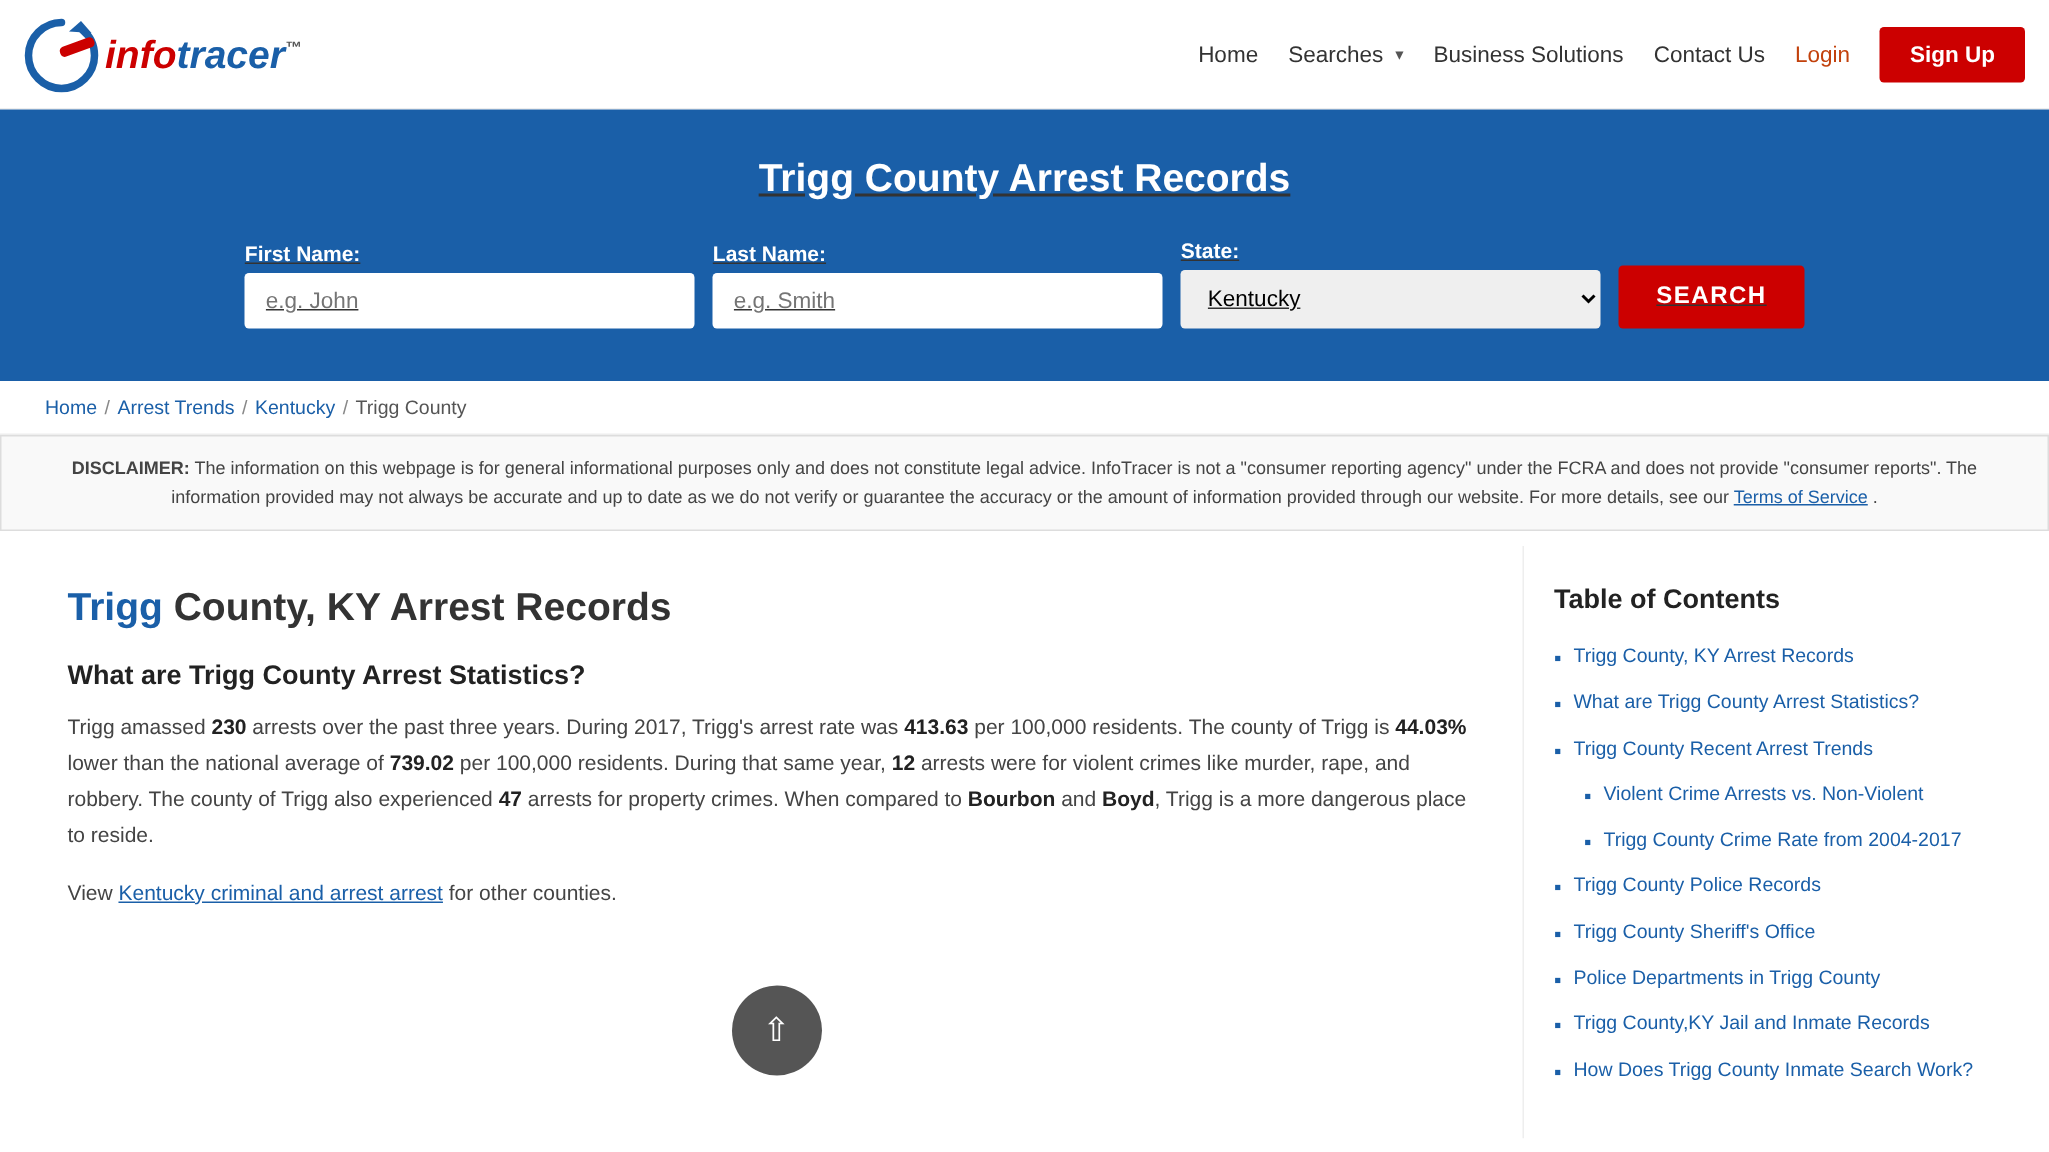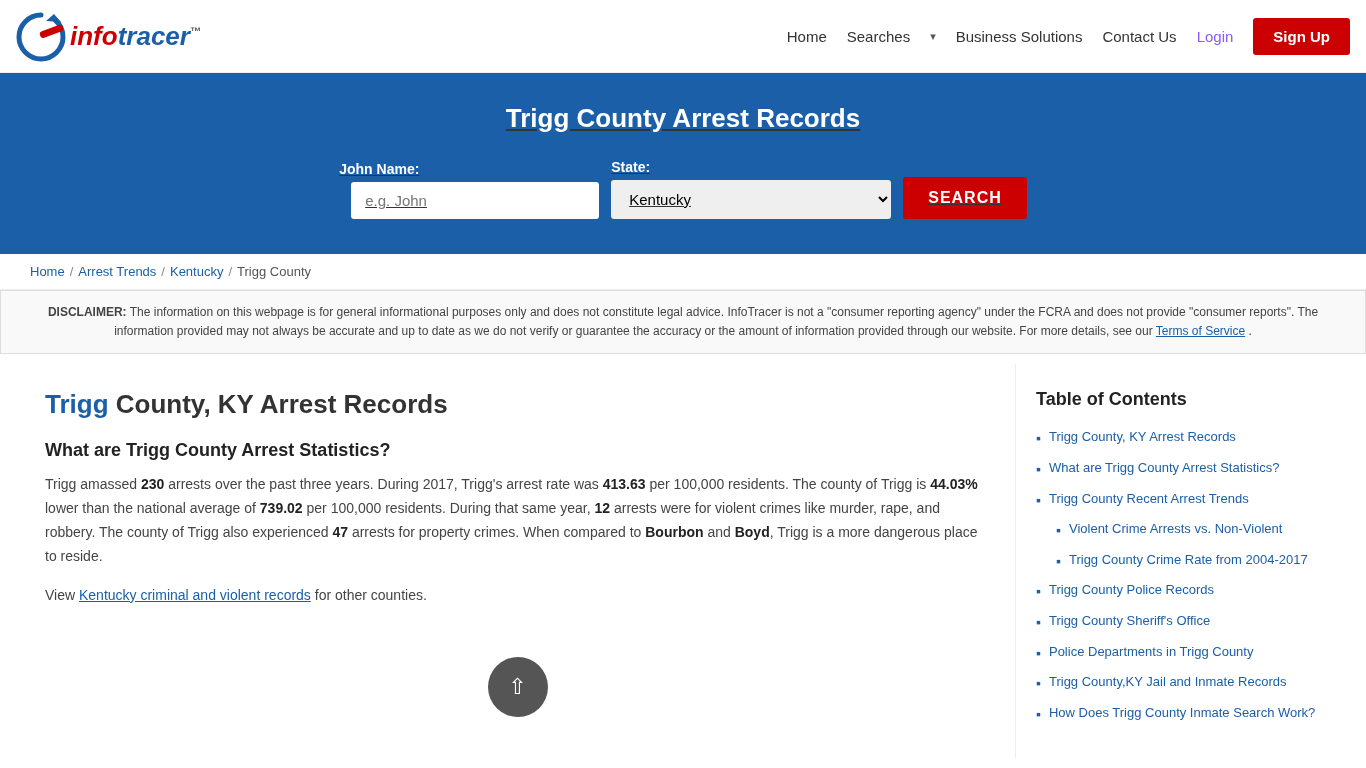--- a/index.html
+++ b/index.html
@@ -16,24 +16,24 @@
     }
     #logo-area { display: flex; align-items: center; }
 
     nav { display: flex; align-items: center; gap: 20px; }
     .nav-link {
       color: #333;
       text-decoration: none;
       font-size: 15px;
       cursor: pointer;
     }
-    .nav-searches { display: flex; align-items: center; gap: 20px; }
+    .nav-searches { display: flex; align-items: center; gap: 8px; }
     .dropdown-arrow { font-size: 11px; color: #555; }
     .btn-login {
-      color: #8b5cf6;
+      color: #c2410c;
       text-decoration: none;
       font-size: 15px;
       cursor: pointer;
       background: none;
       border: none;
     }
     .btn-signup {
       background: #cc0000;
       color: #fff;
       border: none;
@@ -66,21 +66,21 @@
     }
     .form-group { display: flex; flex-direction: column; gap: 5px; text-align: left; }
     .form-group label { color: #fff; font-size: 14px; font-weight: bold; }
     .form-group input, .form-group select {
       padding: 10px 14px;
       font-size: 15px;
       border: none;
       border-radius: 3px;
       outline: none;
     }
-    .form-group input { width: 248px; margin-left: 12px; }
+    .form-group input { width: 300px; }
     .form-group select { width: 280px; }
     .btn-search {
       background: #cc0000;
       color: #fff;
       border: none;
       padding: 11px 25px;
       font-size: 16px;
       font-weight: bold;
       cursor: pointer;
       border-radius: 3px;
@@ -233,22 +233,26 @@
     <a class="nav-link">Contact Us</a>
     <button class="btn-login">Login</button>
     <button class="btn-signup">Sign Up</button>
   </nav>
 </header>
 
 <section id="hero">
   <h1>Trigg County Arrest Records</h1>
   <div class="search-form">
     <div class="form-group">
-      <label>John Name:</label>
+      <label>First Name:</label>
       <input type="text" placeholder="e.g. John" style="">
+    </div>
+    <div class="form-group">
+      <label>Last Name:</label>
+      <input type="text" placeholder="e.g. Smith" style="">
     </div>
     <div class="form-group">
       <label>State:</label>
       <select>
         <option>Kentucky</option>
         <option>Alabama</option>
         <option>Alaska</option>
         <option>Arizona</option>
         <option>Arkansas</option>
         <option>California</option>
@@ -328,21 +332,21 @@
       <span class="highlight" style="color:#1a5fa8;">Trigg</span><span> County, KY Arrest Records</span>
     </h2>
 
     <h3>What are Trigg County Arrest Statistics?</h3>
 
     <p>
       <span>Trigg amassed </span><strong>230</strong><span> arrests over the past three years. During 2017, Trigg's arrest rate was </span><strong>413.63</strong><span> per 100,000 residents. The county of Trigg is </span><strong>44.03%</strong><span> lower than the national average of </span><strong>739.02</strong><span> per 100,000 residents. During that same year, </span><strong>12</strong><span> arrests were for violent crimes like murder, rape, and robbery. The county of Trigg also experienced </span><strong>47</strong><span> arrests for property crimes. When compared to </span><strong>Bourbon</strong><span> and </span><strong>Boyd</strong><span>, Trigg is a more dangerous place to reside.</span>
     </p>
 
     <p>
-      <span>View </span><a class="article-link">Kentucky criminal and violent records</a><span> for other counties.</span>
+      <span>View </span><a class="article-link">Kentucky criminal and arrest arrest</a><span> for other counties.</span>
     </p>
 
     <div style="text-align:center; margin-top:30px;">
       <div class="scroll-top">⇧</div>
     </div>
   </article>
 
   <aside id="sidebar">
     <h3>Table of Contents</h3>
     <ul class="toc-list" id="toc-list">

